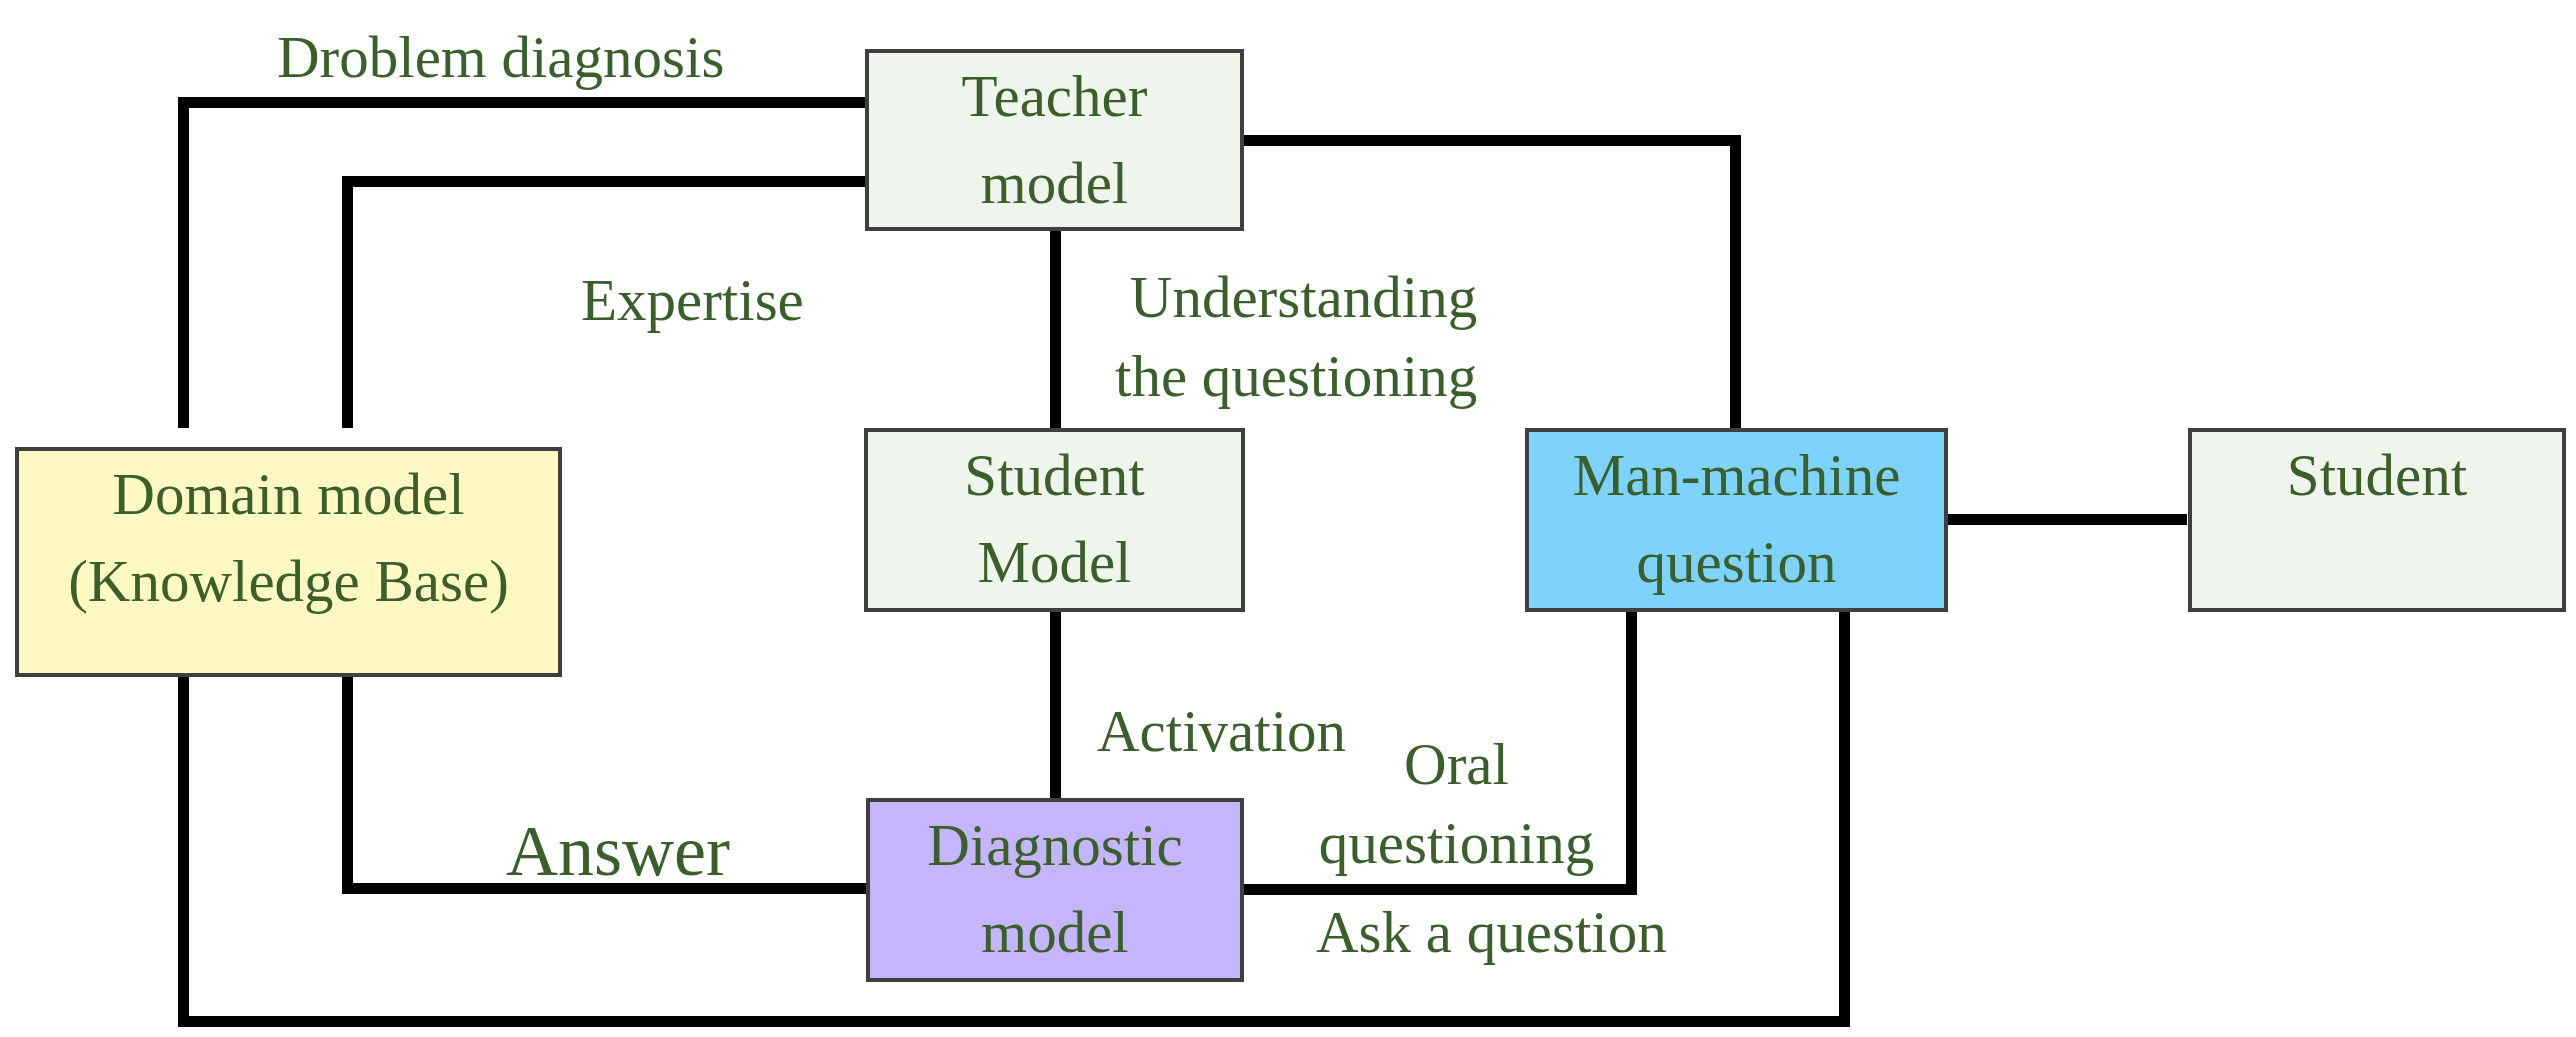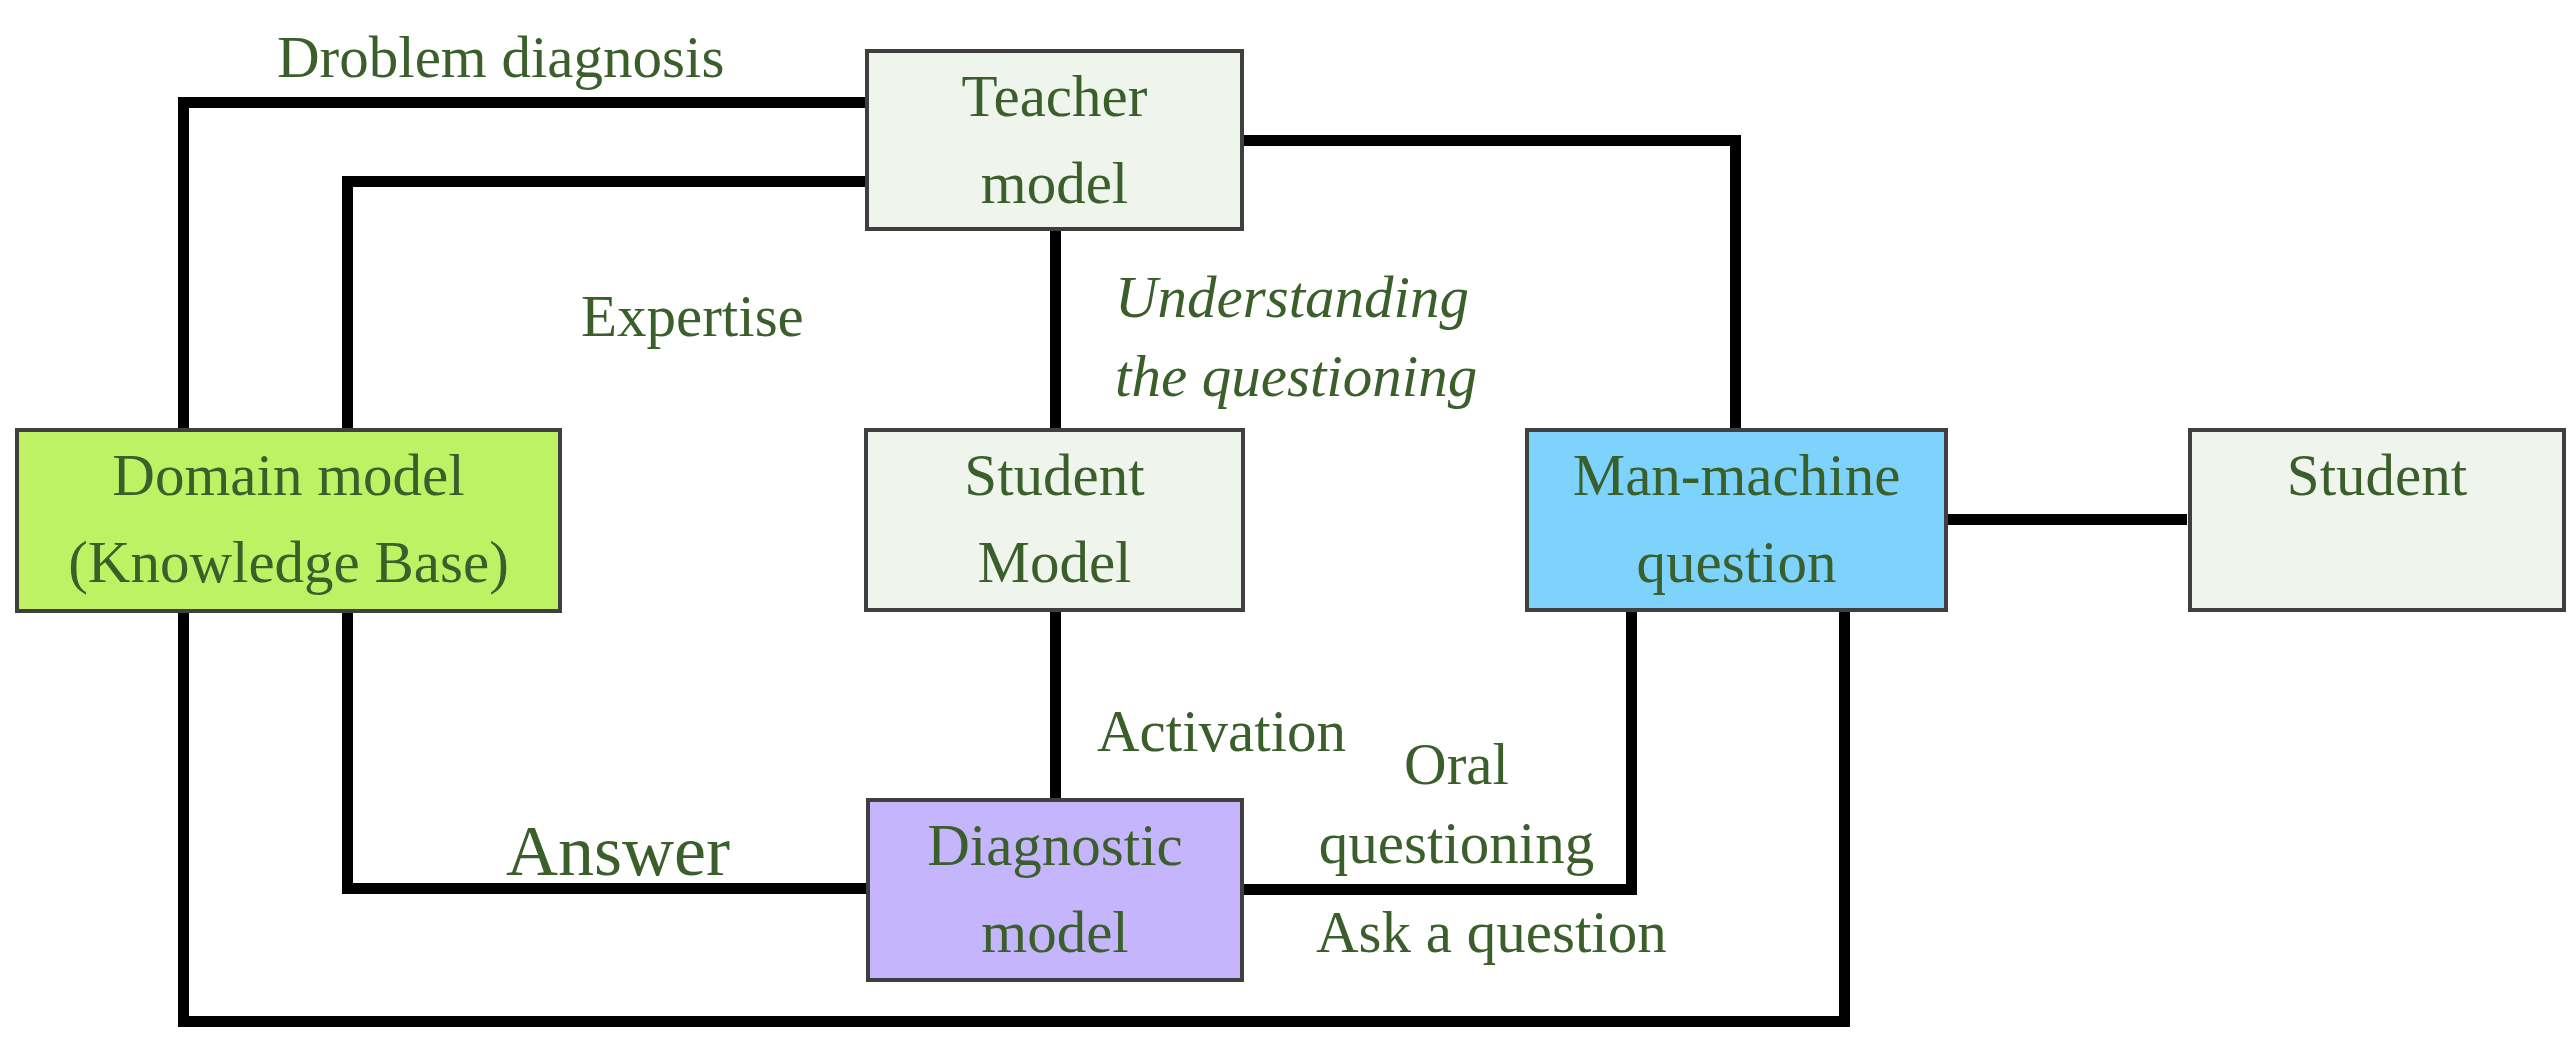--- a/index.html
+++ b/index.html
@@ -59,21 +59,21 @@
     <div class="connector" style="left: 342px; top: 883px; width: 524px; height: 11px; background: rgb(0, 0, 0);"></div>
     <div class="connector" style="left: 1244px; top: 884px; width: 393px; height: 11px; background: rgb(0, 0, 0);"></div>
     <div class="connector" style="left: 1626px; top: 612px; width: 11px; height: 283px; background: rgb(0, 0, 0);"></div>
     <div class="connector" style="left: 178px; top: 613px; width: 11px; height: 414px; background: rgb(0, 0, 0);"></div>
     <div class="connector" style="left: 178px; top: 1016px; width: 1672px; height: 11px; background: rgb(0, 0, 0);"></div>
     <div class="connector" style="left: 1839px; top: 612px; width: 11px; height: 415px; background: rgb(0, 0, 0);"></div>
     <div class="node-box" style="left: 865px; top: 49px; width: 379px; height: 182px; background: rgb(239, 245, 236); border: 4px solid rgb(63, 63, 63); color: rgb(58, 95, 43); font-size: 59px;">
       <div class="box-line">Teacher</div>
       <div class="box-line">model</div>
     </div>
-    <div class="node-box" style="left: 15px; top: 428px; width: 547px; height: 185px; background: #bef264; border: 4px solid rgb(63, 63, 63); color: rgb(58, 95, 43); font-size: 59px;">
+    <div class="node-box" style="left: 15px; top: 447px; width: 547px; height: 230px; background: #fef9c3; border: 4px solid rgb(63, 63, 63); color: rgb(58, 95, 43); font-size: 59px;">
       <div class="box-line">Domain model</div>
       <div class="box-line">(Knowledge Base)</div>
     </div>
     <div class="node-box" style="left: 864px; top: 428px; width: 381px; height: 184px; background: rgb(239, 245, 236); border: 4px solid rgb(63, 63, 63); color: rgb(58, 95, 43); font-size: 59px;">
       <div class="box-line">Student</div>
       <div class="box-line">Model</div>
     </div>
     <div class="node-box" style="left: 1525px; top: 428px; width: 423px; height: 184px; background: #7dd3fc; border: 4px solid rgb(63, 63, 63); color: rgb(58, 95, 43); font-size: 59px;">
       <div class="box-line">Man-machine</div>
       <div class="box-line">question</div>
@@ -81,24 +81,24 @@
     <div class="node-box" style="left: 2188px; top: 428px; width: 378px; height: 184px; background: rgb(239, 245, 236); border: 4px solid rgb(63, 63, 63); color: rgb(58, 95, 43); font-size: 59px;">
       <div class="box-line">Student</div>
     </div>
     <div class="node-box" style="left: 866px; top: 798px; width: 378px; height: 184px; background: #c4b5fd; border: 4px solid rgb(63, 63, 63); color: rgb(58, 95, 43); font-size: 59px;">
       <div class="box-line">Diagnostic</div>
       <div class="box-line">model</div>
     </div>
     <div class="edge-label" style="left: 277px; top: 18px; color: rgb(58, 95, 43); font-size: 59px; text-align: left;">
       <div class="label-line">Droblem diagnosis</div>
     </div>
-    <div class="edge-label" style="left: 581px; top: 261px; color: rgb(58, 95, 43); font-size: 59px; text-align: right; margin-top: 16px;">
+    <div class="edge-label" style="left: 581px; top: 261px; color: rgb(58, 95, 43); font-size: 59px; text-align: right;">
       <div class="label-line">Expertise</div>
     </div>
-    <div class="edge-label" style="left: 1115px; top: 258px; color: rgb(58, 95, 43); font-size: 59px; text-align: left; font-style: italic;">
+    <div class="edge-label" style="left: 1115px; top: 258px; color: rgb(58, 95, 43); font-size: 59px; text-align: right;">
       <div class="label-line">Understanding</div>
       <div class="label-line">the questioning</div>
     </div>
     <div class="edge-label" style="left: 1097px; top: 692px; color: rgb(58, 95, 43); font-size: 59px; text-align: center;">
       <div class="label-line">Activation</div>
     </div>
     <div class="edge-label" style="left: 1308px; top: 725px; color: rgb(58, 95, 43); font-size: 59px; text-align: center; width: 297px; white-space: normal;">
       <div class="label-line">Oral</div>
       <div class="label-line">questioning</div>
     </div>

